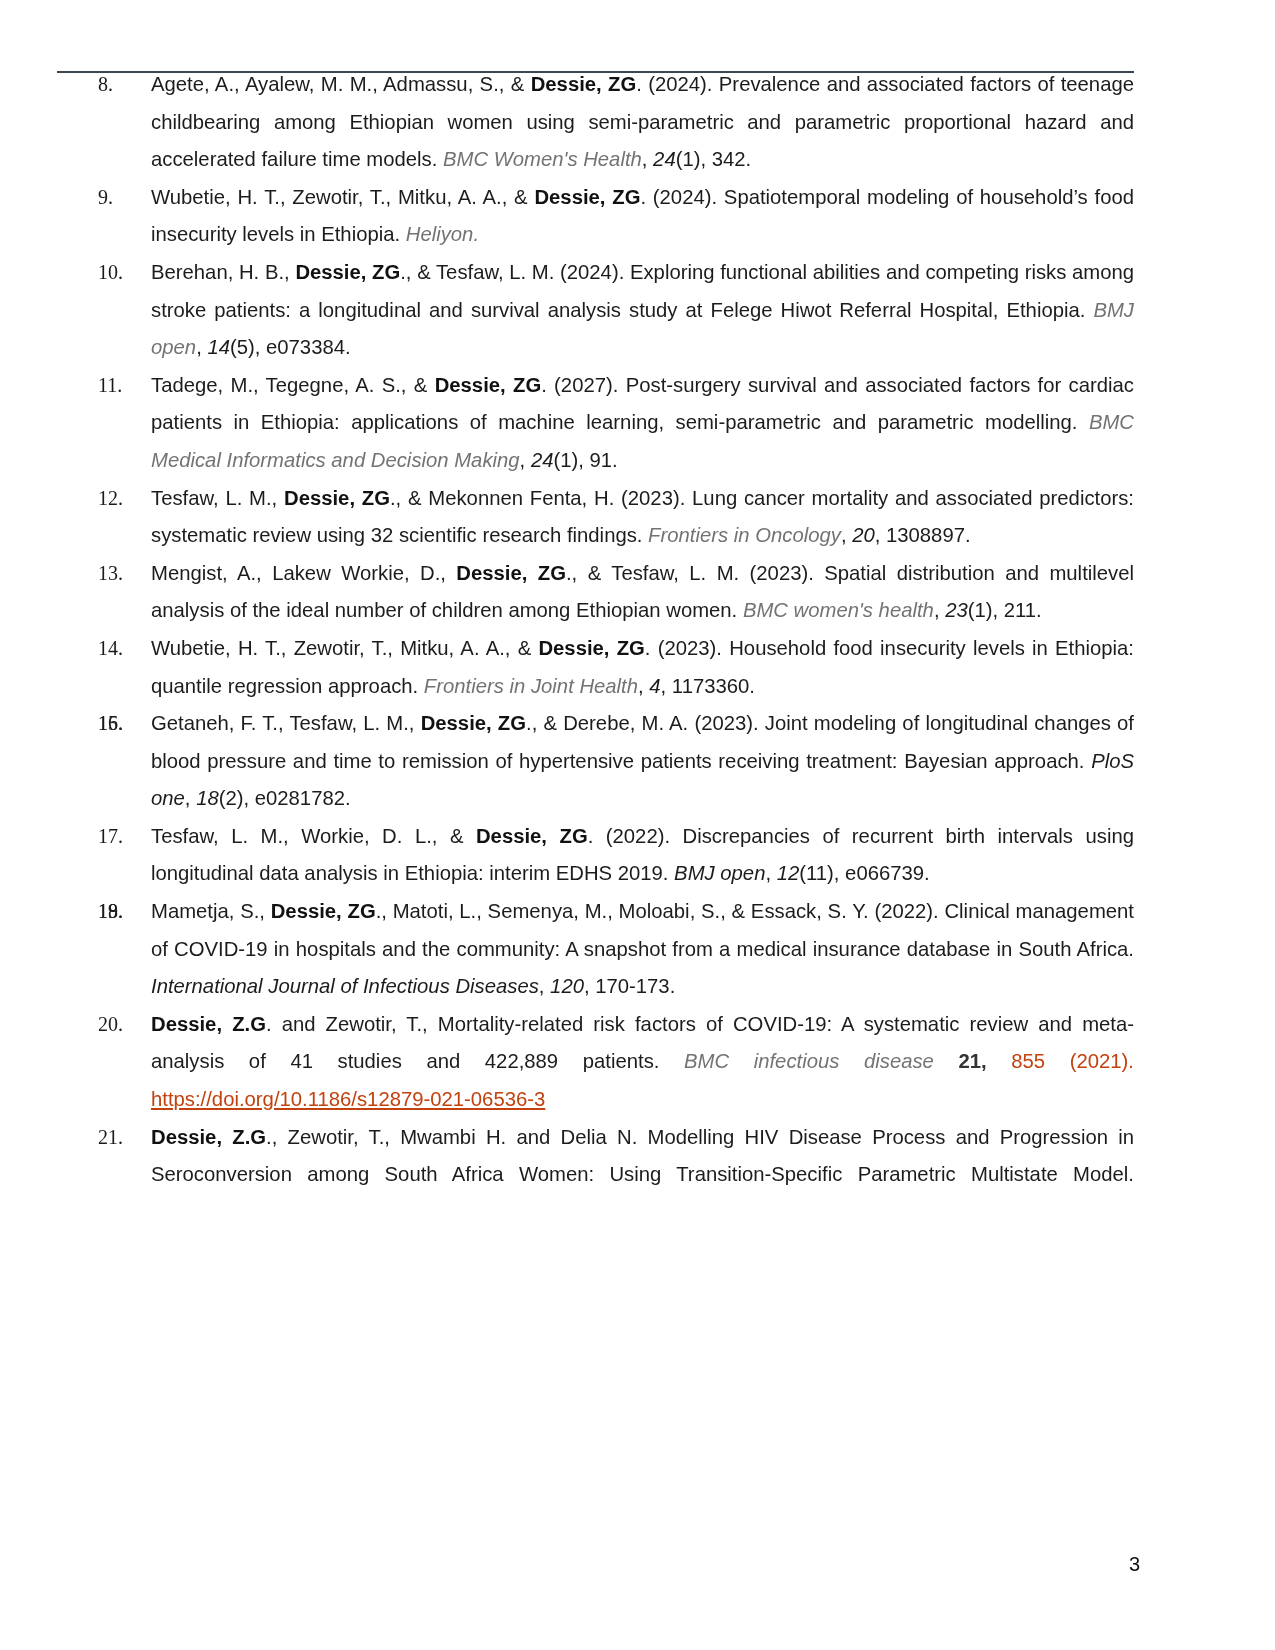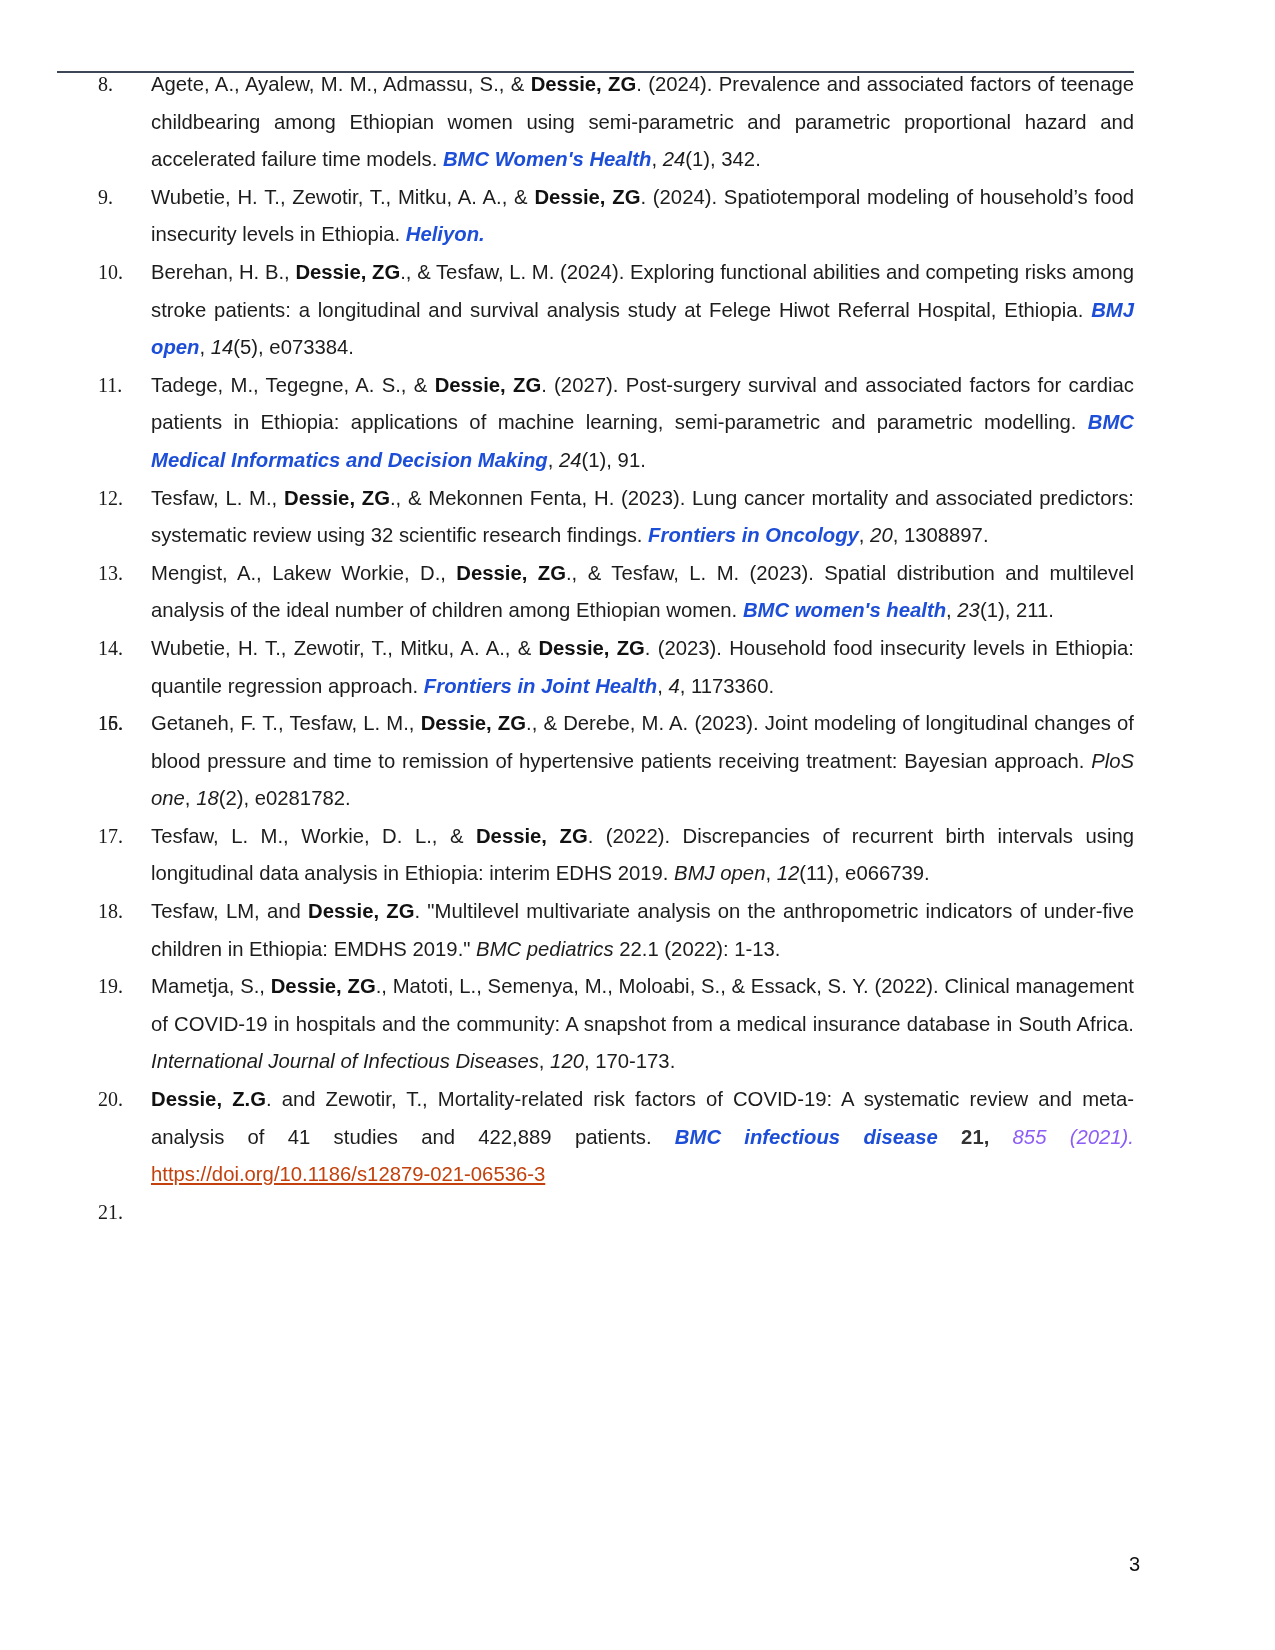--- a/index.html
+++ b/index.html
@@ -5,22 +5,22 @@
     html, body { margin: 0; padding: 0; background: #ffffff; }
     body { width: 1275px; height: 1650px; position: relative; overflow: hidden; }
     .page { position: absolute; left: 0; top: 0; width: 1275px; height: 1650px; background: #fff; }
     .top-rule { position: absolute; left: 57px; top: 71px; width: 1077px; height: 0; border-top: 2px solid #3c4654; }
     .refs { position: absolute; left: 0; top: 66px; width: 1275px; margin: 0; padding: 0; list-style: none; }
     .ref { position: relative; margin: 0; padding: 0; }
     .ref-num { position: absolute; left: 98px; top: 0; font-family: "Liberation Serif", "DejaVu Serif", serif; font-size: 20px; line-height: 37.6px; color: #1a1a1a; }
     .ref-body { margin-left: 151px; width: 983px; font-family: "Liberation Sans", "DejaVu Sans", sans-serif; font-size: 20.3px; line-height: 37.6px; color: #1c1c1c; text-align: justify; }
     .ref-body b { font-weight: bold; color: #111; }
     .ref-body i { }
-    .ref-body .bi { font-weight: bold; font-style: italic; color: #1d4ed8; }
-    .ref-body .gray { color: #8b5cf6; font-style: italic; }
+    .ref-body .bi { font-weight: normal; font-style: italic; color: #737373; }
+    .ref-body .gray { color: #c2410c; }
     .ref-body a { color: #c2410c; text-decoration: underline; }
     .last-line-justify { text-align-last: justify; }
     .page-num { position: absolute; left: 1129px; top: 1553px; font-family: "Liberation Sans", "DejaVu Sans", sans-serif; font-size: 20px; color: #111; }
   </style>
 </head>
 <body>
 
 <div class="page">
   <div class="top-rule"></div>
 
@@ -70,32 +70,32 @@
       <div class="ref-body"><span>Getaneh, F. T., Tesfaw, L. M., </span><b>Dessie, ZG</b><span>., &amp; Derebe, M. A. (2023). Joint modeling of longitudinal changes of blood pressure and time to remission of hypertensive patients receiving treatment: Bayesian approach. </span><i>PloS one</i><span>, </span><i>18</i><span>(2), e0281782.</span></div>
     </li>
 
     <li class="ref">
       <span class="ref-num">17.</span>
       <div class="ref-body"><span>Tesfaw, L. M., Workie, D. L., &amp; </span><b>Dessie, ZG</b><span>. (2022). Discrepancies of recurrent birth intervals using longitudinal data analysis in Ethiopia: interim EDHS 2019. </span><i>BMJ open</i><span>, </span><i>12</i><span>(11), e066739.</span></div>
     </li>
 
     <li class="ref">
       <span class="ref-num">18.</span>
-      <div class="ref-body"><span>Tesfaw, LM, and </span><b>Dessie, ZG</b><span>. "Multilevel multivariate analysis on the anthropometric indicators of under-five children in Ethiopia: EMDHS 2019." </span><i>BMC pediatrics</i><span> 22.1 (2022): 1-13.</span></div>
     </li>
 
     <li class="ref">
       <span class="ref-num">19.</span>
       <div class="ref-body"><span>Mametja, S., </span><b>Dessie, ZG</b><span>., Matoti, L., Semenya, M., Moloabi, S., &amp; Essack, S. Y. (2022). Clinical management of COVID-19 in hospitals and the community: A snapshot from a medical insurance database in South Africa. </span><i>International Journal of Infectious Diseases</i><span>, </span><i>120</i><span>, 170-173.</span></div>
     </li>
 
     <li class="ref">
       <span class="ref-num">20.</span>
       <div class="ref-body"><b>Dessie, Z.G</b><span>. and Zewotir, T., Mortality-related risk factors of COVID-19: A systematic review and meta-analysis of 41 studies and 422,889 patients. </span><span class="bi">BMC infectious disease</span><b style="color:#333"> 21,</b><span class="gray"> 855 (2021).</span> <a>https://doi.org/10.1186/s12879-021-06536-3</a></div>
     </li>
 
     <li class="ref">
       <span class="ref-num">21.</span>
+      <div class="ref-body last-line-justify"><b>Dessie, Z.G</b><span>., Zewotir, T., Mwambi H. and Delia N. Modelling HIV Disease Process and Progression in Seroconversion among South Africa Women: Using Transition-Specific Parametric Multistate Model.</span></div>
     </li>
   </ol>
 
   <div class="page-num">3</div>
 </div>
 
 </body></html>

